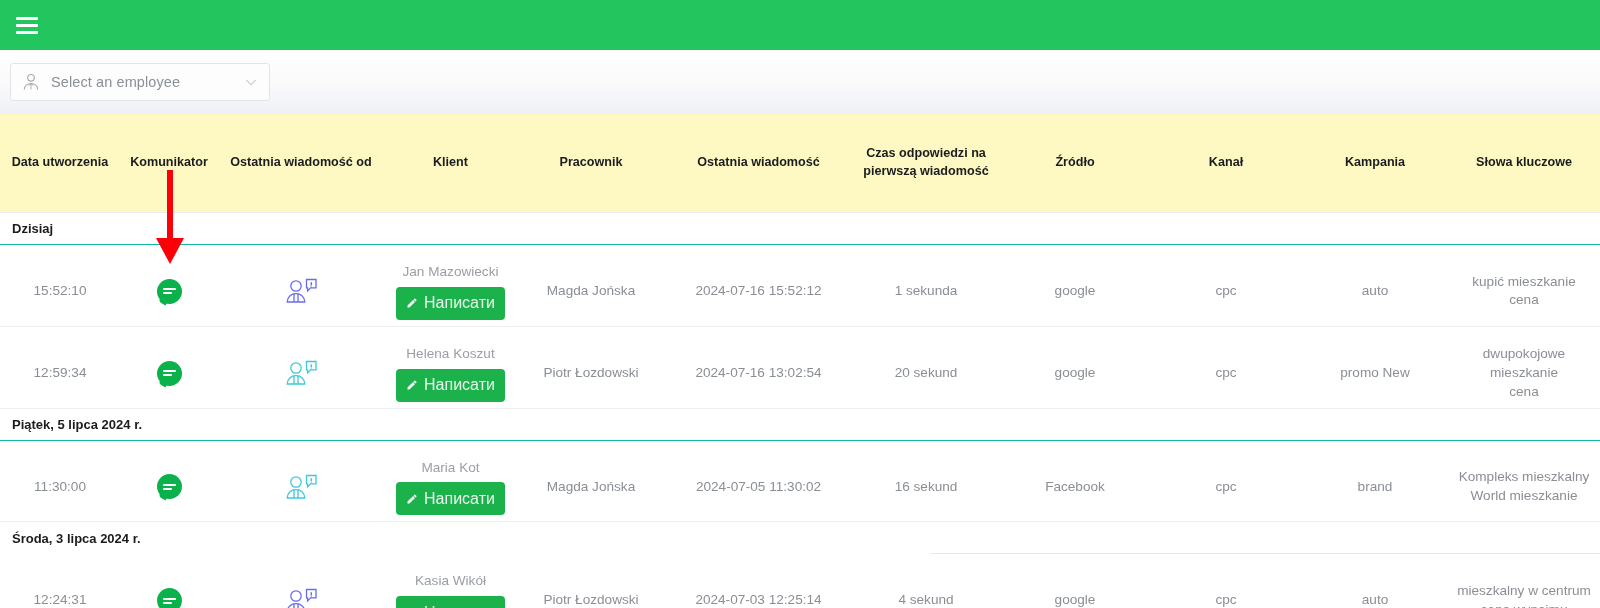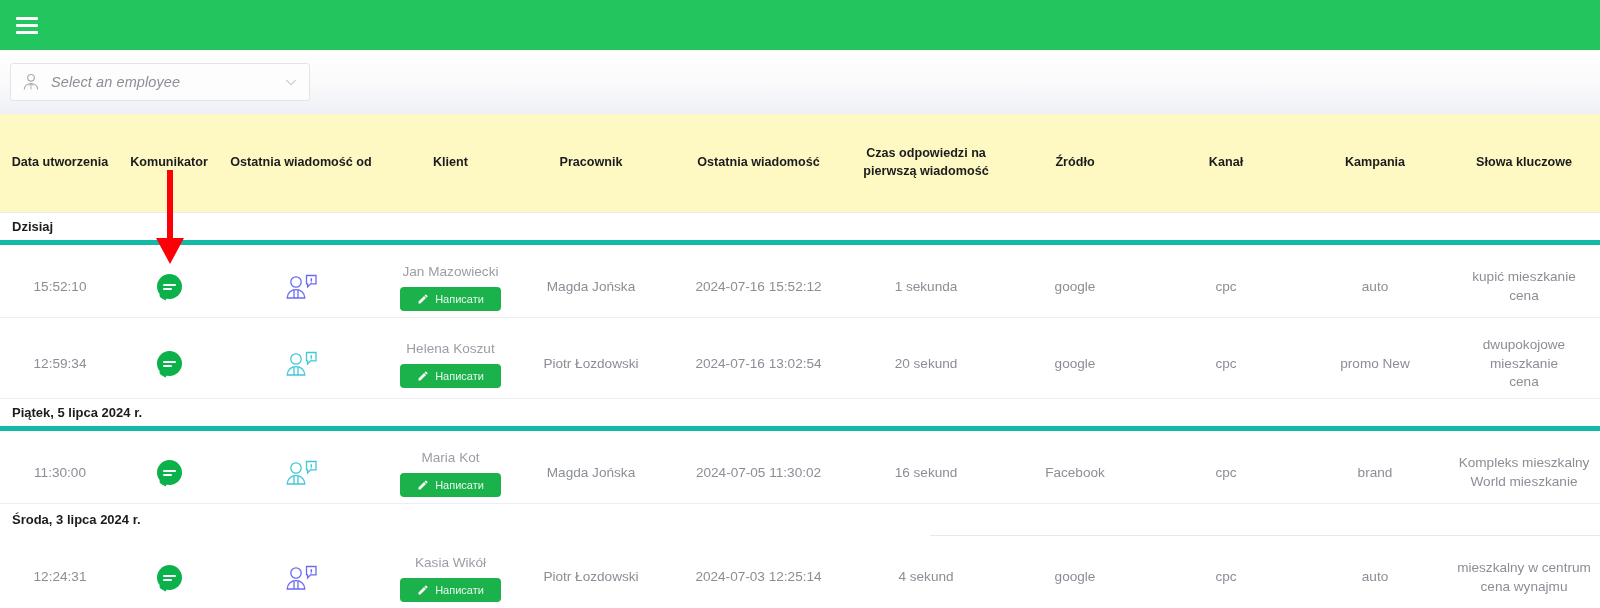--- a/index.html
+++ b/index.html
@@ -38,31 +38,30 @@
   
   .filterbar {
     height: 63px;
     background: linear-gradient(180deg,#ffffff 0%, #fafafb 55%, #eef0f5 100%);
     display: flex;
     align-items: center;
     padding: 0 10px;
     position: relative;
   }
   .select-employee {
-    width: 300px;
+    width: 260px;
     height: 38px;
     background: #fdfdfd;
     border: 1px solid #e2e4e9;
     border-radius: 3px;
     display: flex;
     align-items: center;
     padding: 0 10px;
     gap: 10px;
     cursor: pointer;
-    font-style: italic;
   }
   .emp-icon { width: 20px; height: 20px; flex: 0 0 20px; opacity: .75; }
   .select-placeholder {
     flex: 1;
     font-size: 14.5px;
     color: #8b8f96;
     letter-spacing: .1px;
   }
   .chev { width: 16px; height: 16px; flex: 0 0 16px; opacity: .5; }
 
@@ -82,21 +81,21 @@
     color: #1b1c1e;
     text-align: center;
     line-height: 1.42;
     padding: 0 4px;
   }
 
   .group-row {
     display: flex;
     align-items: center;
     height: 32px;
-    border-bottom: 5px solid #14b8a6;
+    border-bottom: 1px solid #14b8a6;
     background: #ffffff;
     position: relative;
   }
   .group-label {
     font-size: 13px;
     font-weight: bold;
     color: #1b1c1e;
     padding-left: 12px;
   }
   .group-row.partial-rule { border-bottom: none; }
@@ -171,24 +170,24 @@
 
   
   .sender-icon { width: 34px; height: 34px; }
 
   
   .client-name { font-size: 13.6px; color: #9a9ea5; margin-bottom: 5px; }
   .btn-write {
     background: #1bb24b;
     border: none;
     border-radius: 4px;
-    height: 24px;
+    height: 33px;
     min-width: 101px;
     color: #e9f8ee;
-    font-size: 11px;
+    font-size: 16px;
     font-family: "Liberation Sans", sans-serif;
     display: inline-flex;
     align-items: center;
     justify-content: center;
     gap: 6px;
     padding: 0 10px;
     cursor: pointer;
   }
   .pencil { width: 12px; height: 12px; flex: 0 0 12px; }
 

